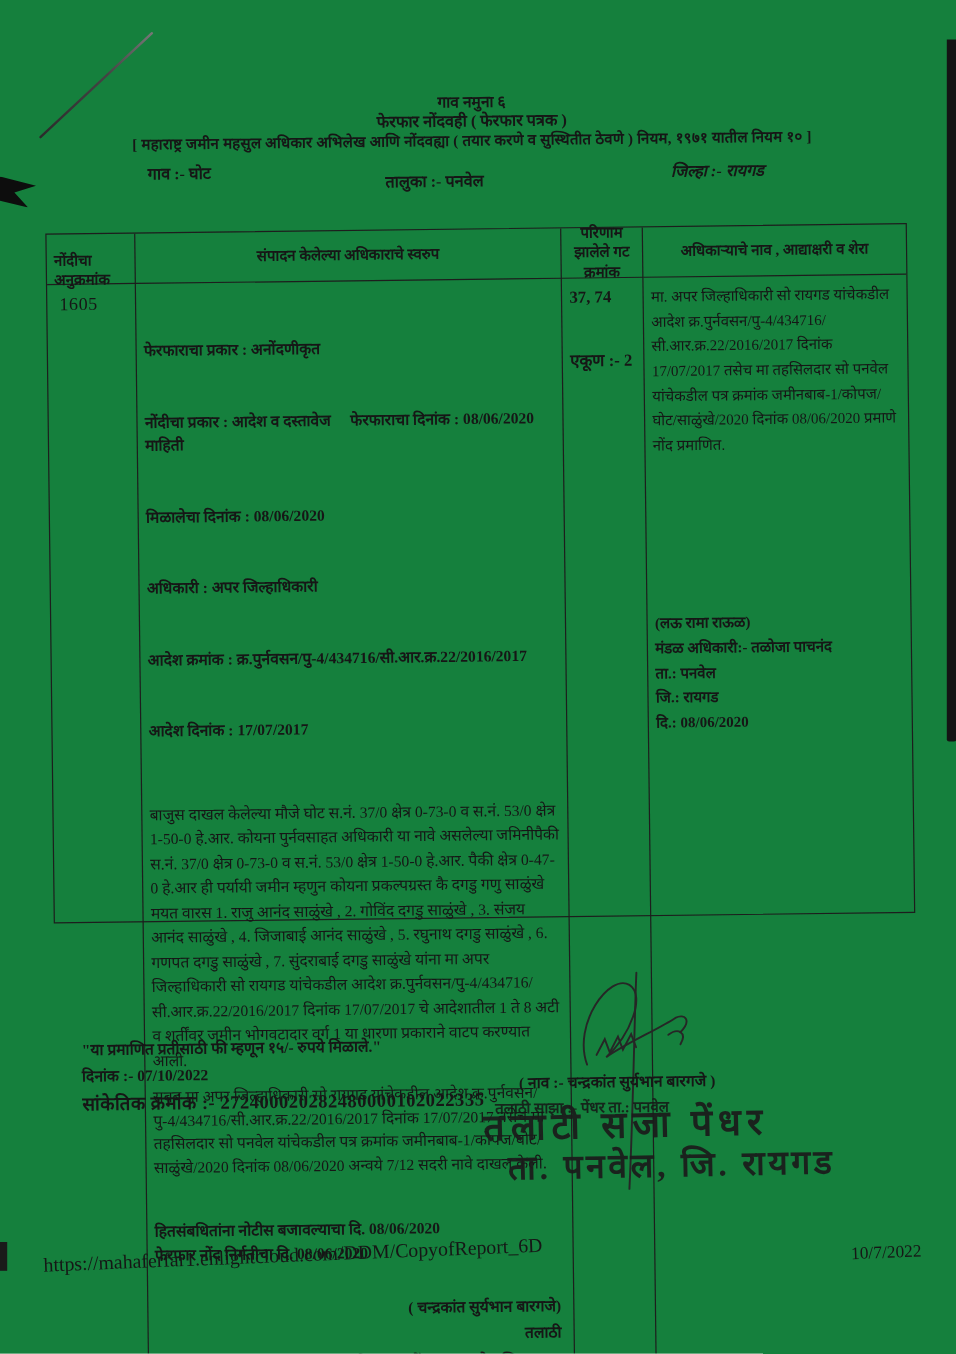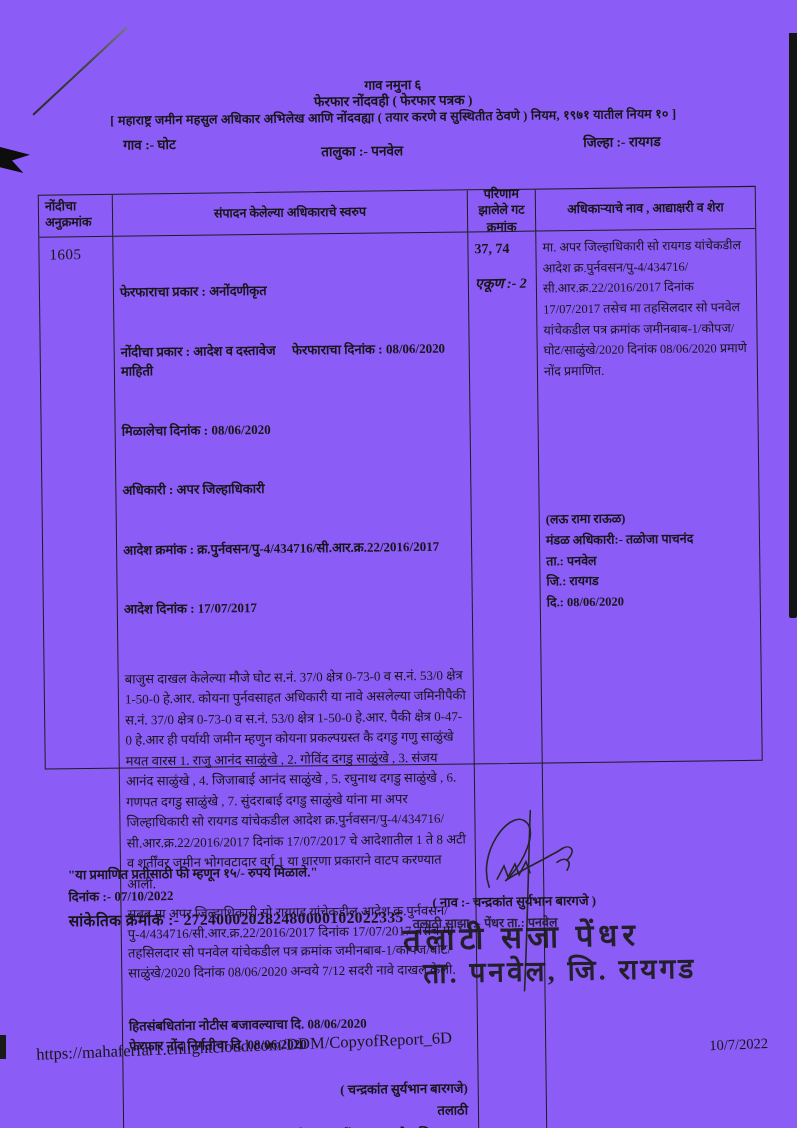--- a/index.html
+++ b/index.html
@@ -5,62 +5,62 @@
   html,body{margin:0;padding:0;}
   body{
     width:797px;height:1128px;
     background:#e9e9e7;
     font-family:"Liberation Serif", serif;
     color:#161616;
     overflow:hidden;
   }
   .page{
     position:relative;width:797px;height:1128px;
-    background:#8b5cf6;
+    background:#15803d;
     overflow:hidden;
   }
   
   .content{
     position:absolute;inset:0;
     transform:rotate(-0.7deg);
     transform-origin:420px 540px;
   }
   
   .hdr{position:absolute;left:0;width:100%;text-align:center;font-weight:bold;}
   .hdr-l1{top:75px;font-size:13px;}
   .hdr-l2{top:91px;font-size:13.5px;}
   .hdr-l3{top:108px;font-size:12.5px;letter-spacing:.2px;}
   .loc{position:absolute;font-size:13.5px;font-weight:bold;}
   .loc-village{left:128px;top:132px;}
   .loc-taluka{left:326px;top:141px;}
-  .loc-district{left:588px;top:135px;}
+  .loc-district{left:564px;top:135px;font-style:italic;}
   
   .reg-table{
     position:absolute;left:42px;top:190px;width:716px;height:573px;
     border:1.6px solid #1d1d1d;
     display:grid;
     grid-template-columns:74px 355px 68px auto;
     grid-template-rows:42px auto;
     background:transparent;
   }
   .cell{border-right:1.4px solid #1d1d1d;padding:3px 6px;box-sizing:border-box;}
   .cell:nth-child(4n){border-right:none;}
   .th{border-bottom:1.6px solid #1d1d1d;font-weight:bold;font-size:12.5px;line-height:1.3;}
-  .th-entry{text-align:left;padding-top:3px;}
+  .th-entry{text-align:left;padding-top:14px;}
   .th-center{display:flex;align-items:center;justify-content:center;text-align:center;}
   .td{font-size:13px;line-height:1.5;}
   .entry-no{font-size:15px;padding-top:6px;padding-left:10px;letter-spacing:.5px;}
   .meta{white-space:pre-wrap;margin:4px 0 10px 0;font-weight:600;}
   .meta div{margin-bottom:1px;}
   .para{margin:0 0 10px 0;text-align:left;}
   .para1{margin-top:6px;line-height:1.58;}
   .notices{margin-top:34px;font-weight:600;}
   .sig-inline{margin-top:26px;text-align:right;font-weight:600;line-height:1.7;padding-right:4px;}
   .groups-cell{font-size:14px;font-weight:600;padding-top:6px;}
-  .groups-total{margin-top:14px;font-style:italic;}
+  .groups-total{margin-top:32px;}
   .officer-cell{font-size:12.5px;line-height:1.65;padding-top:6px;}
   .officer-block{margin-top:128px;font-weight:600;}
   
   .certify{position:absolute;left:64px;top:860px;font-size:13px;line-height:1.7;}
   .certify .fee{font-weight:bold;}
   .certify .cdate{font-weight:600;}
   .certify .code{font-weight:bold;font-size:15.5px;letter-spacing:.4px;}
   
   .sig-svg{position:absolute;left:455px;top:806px;}
   .sig-name{position:absolute;left:428px;top:893px;font-size:13px;font-weight:600;}

